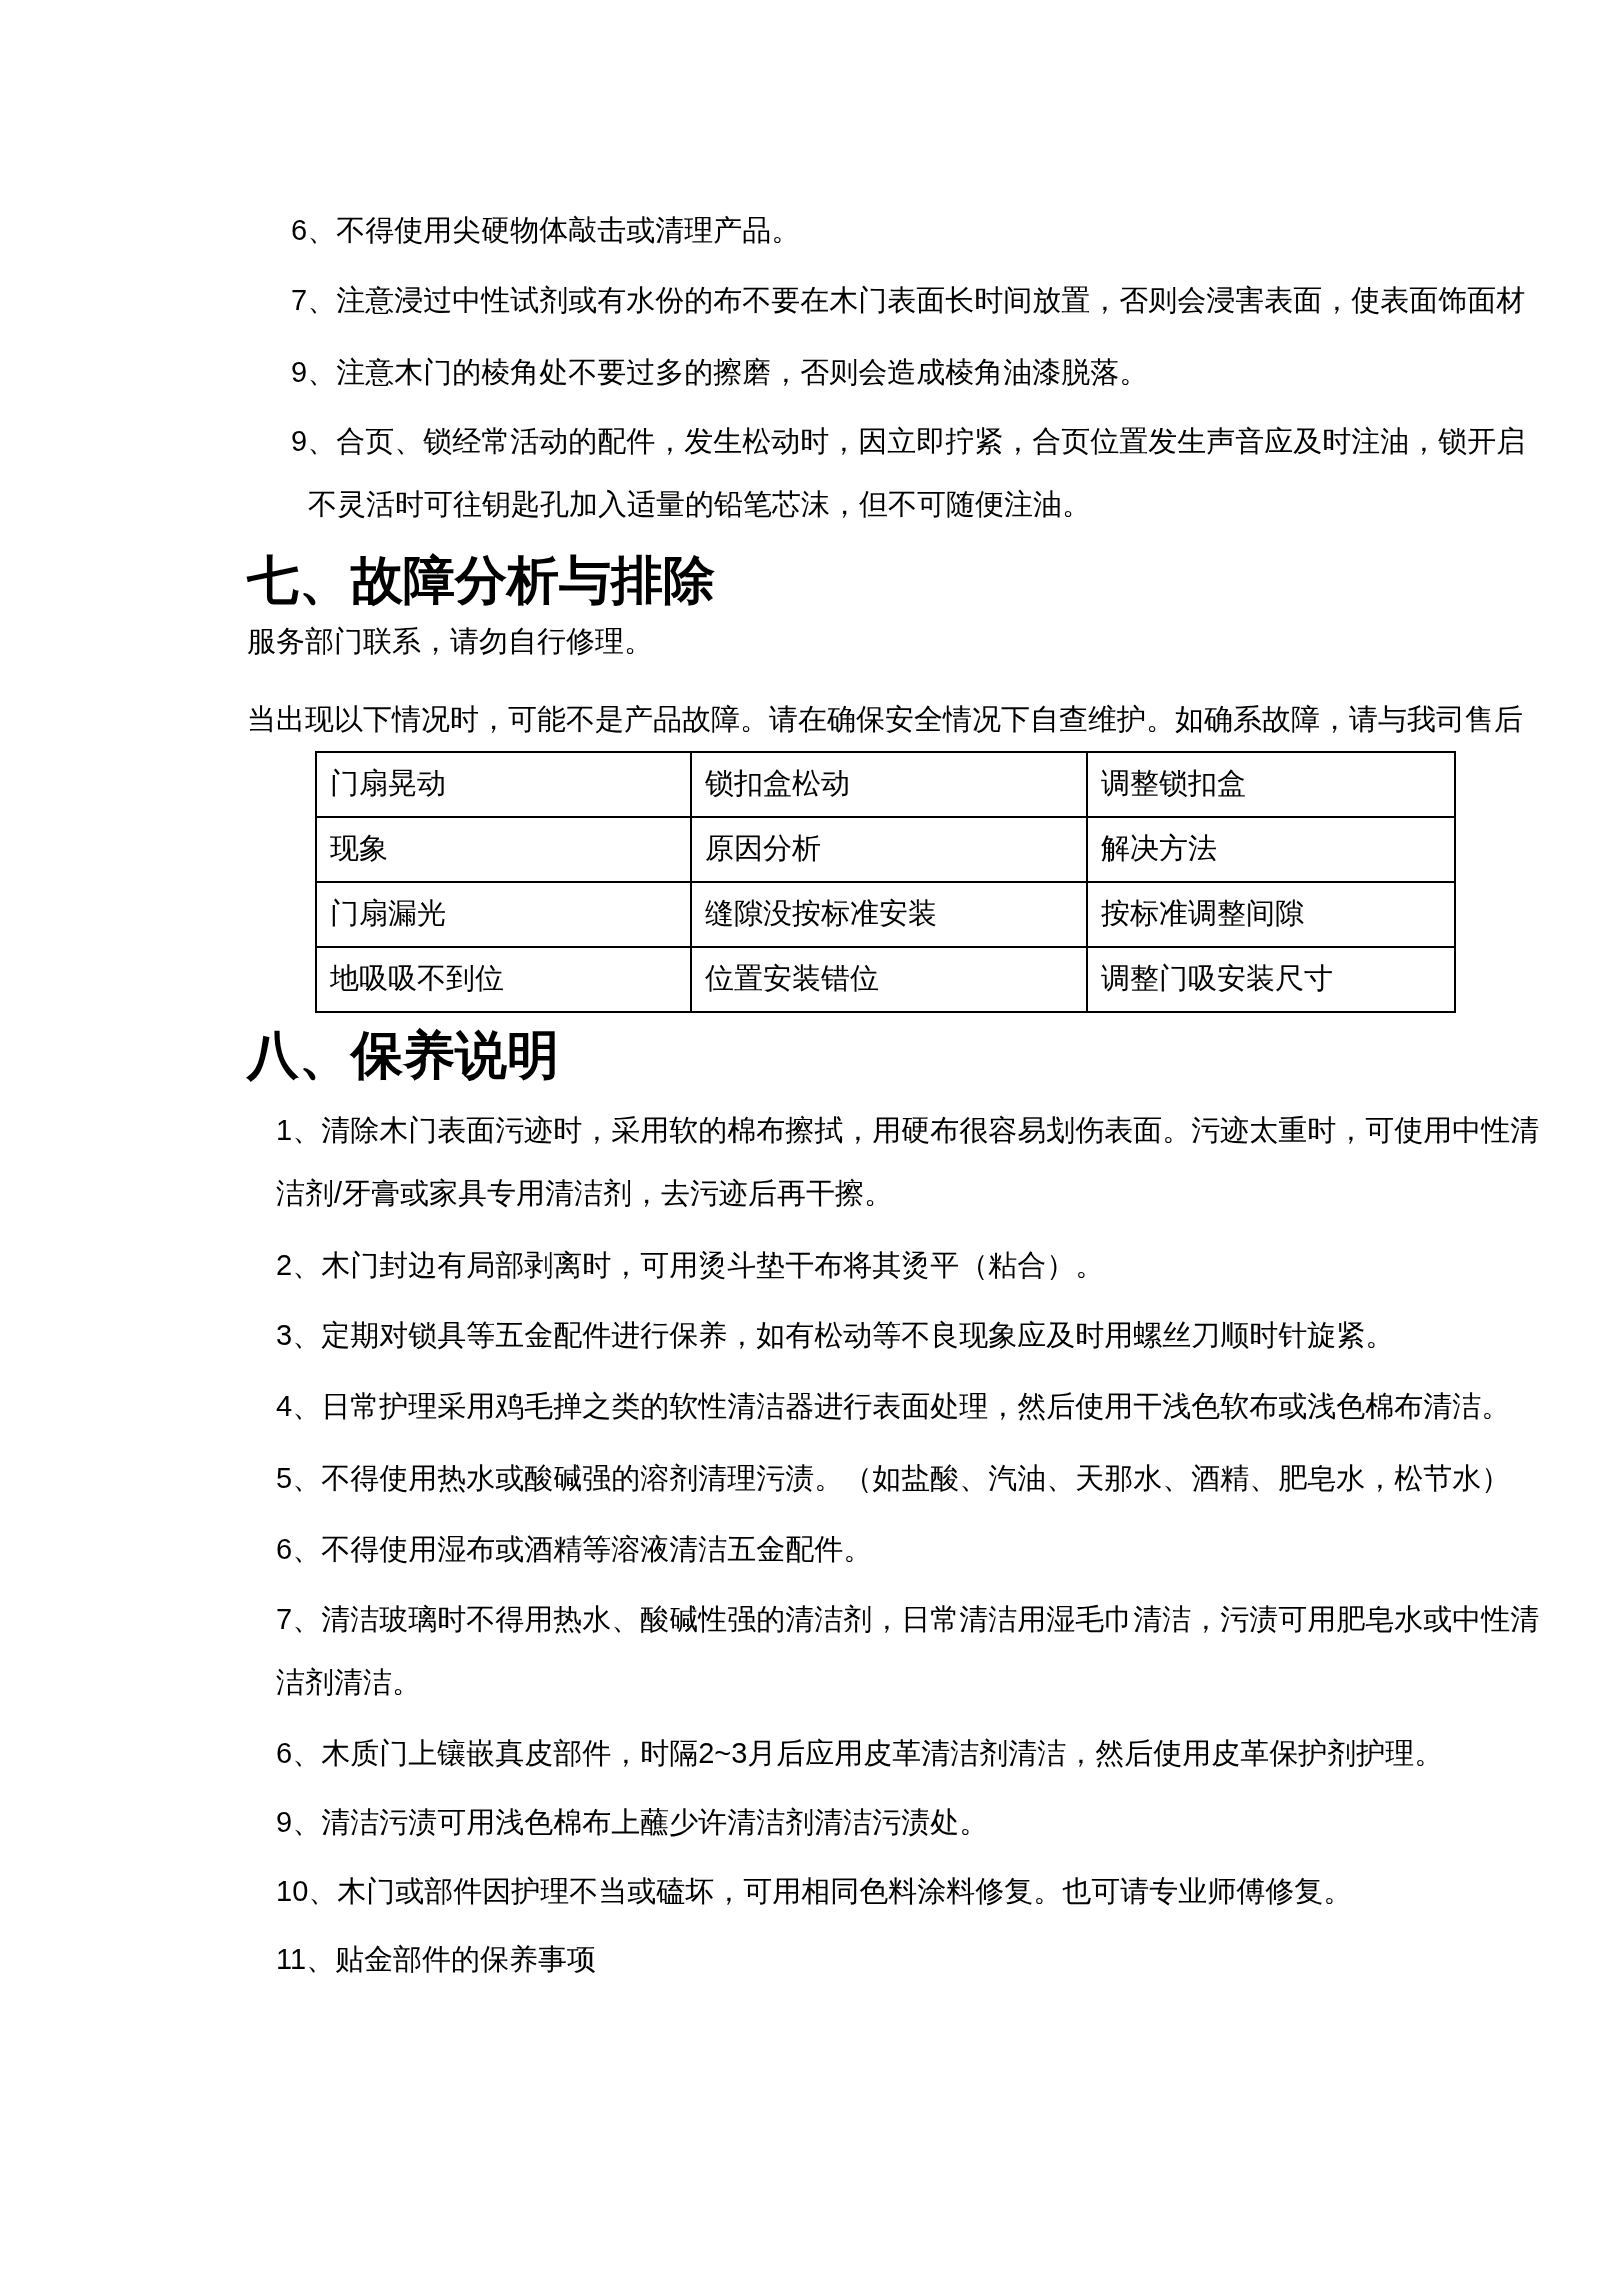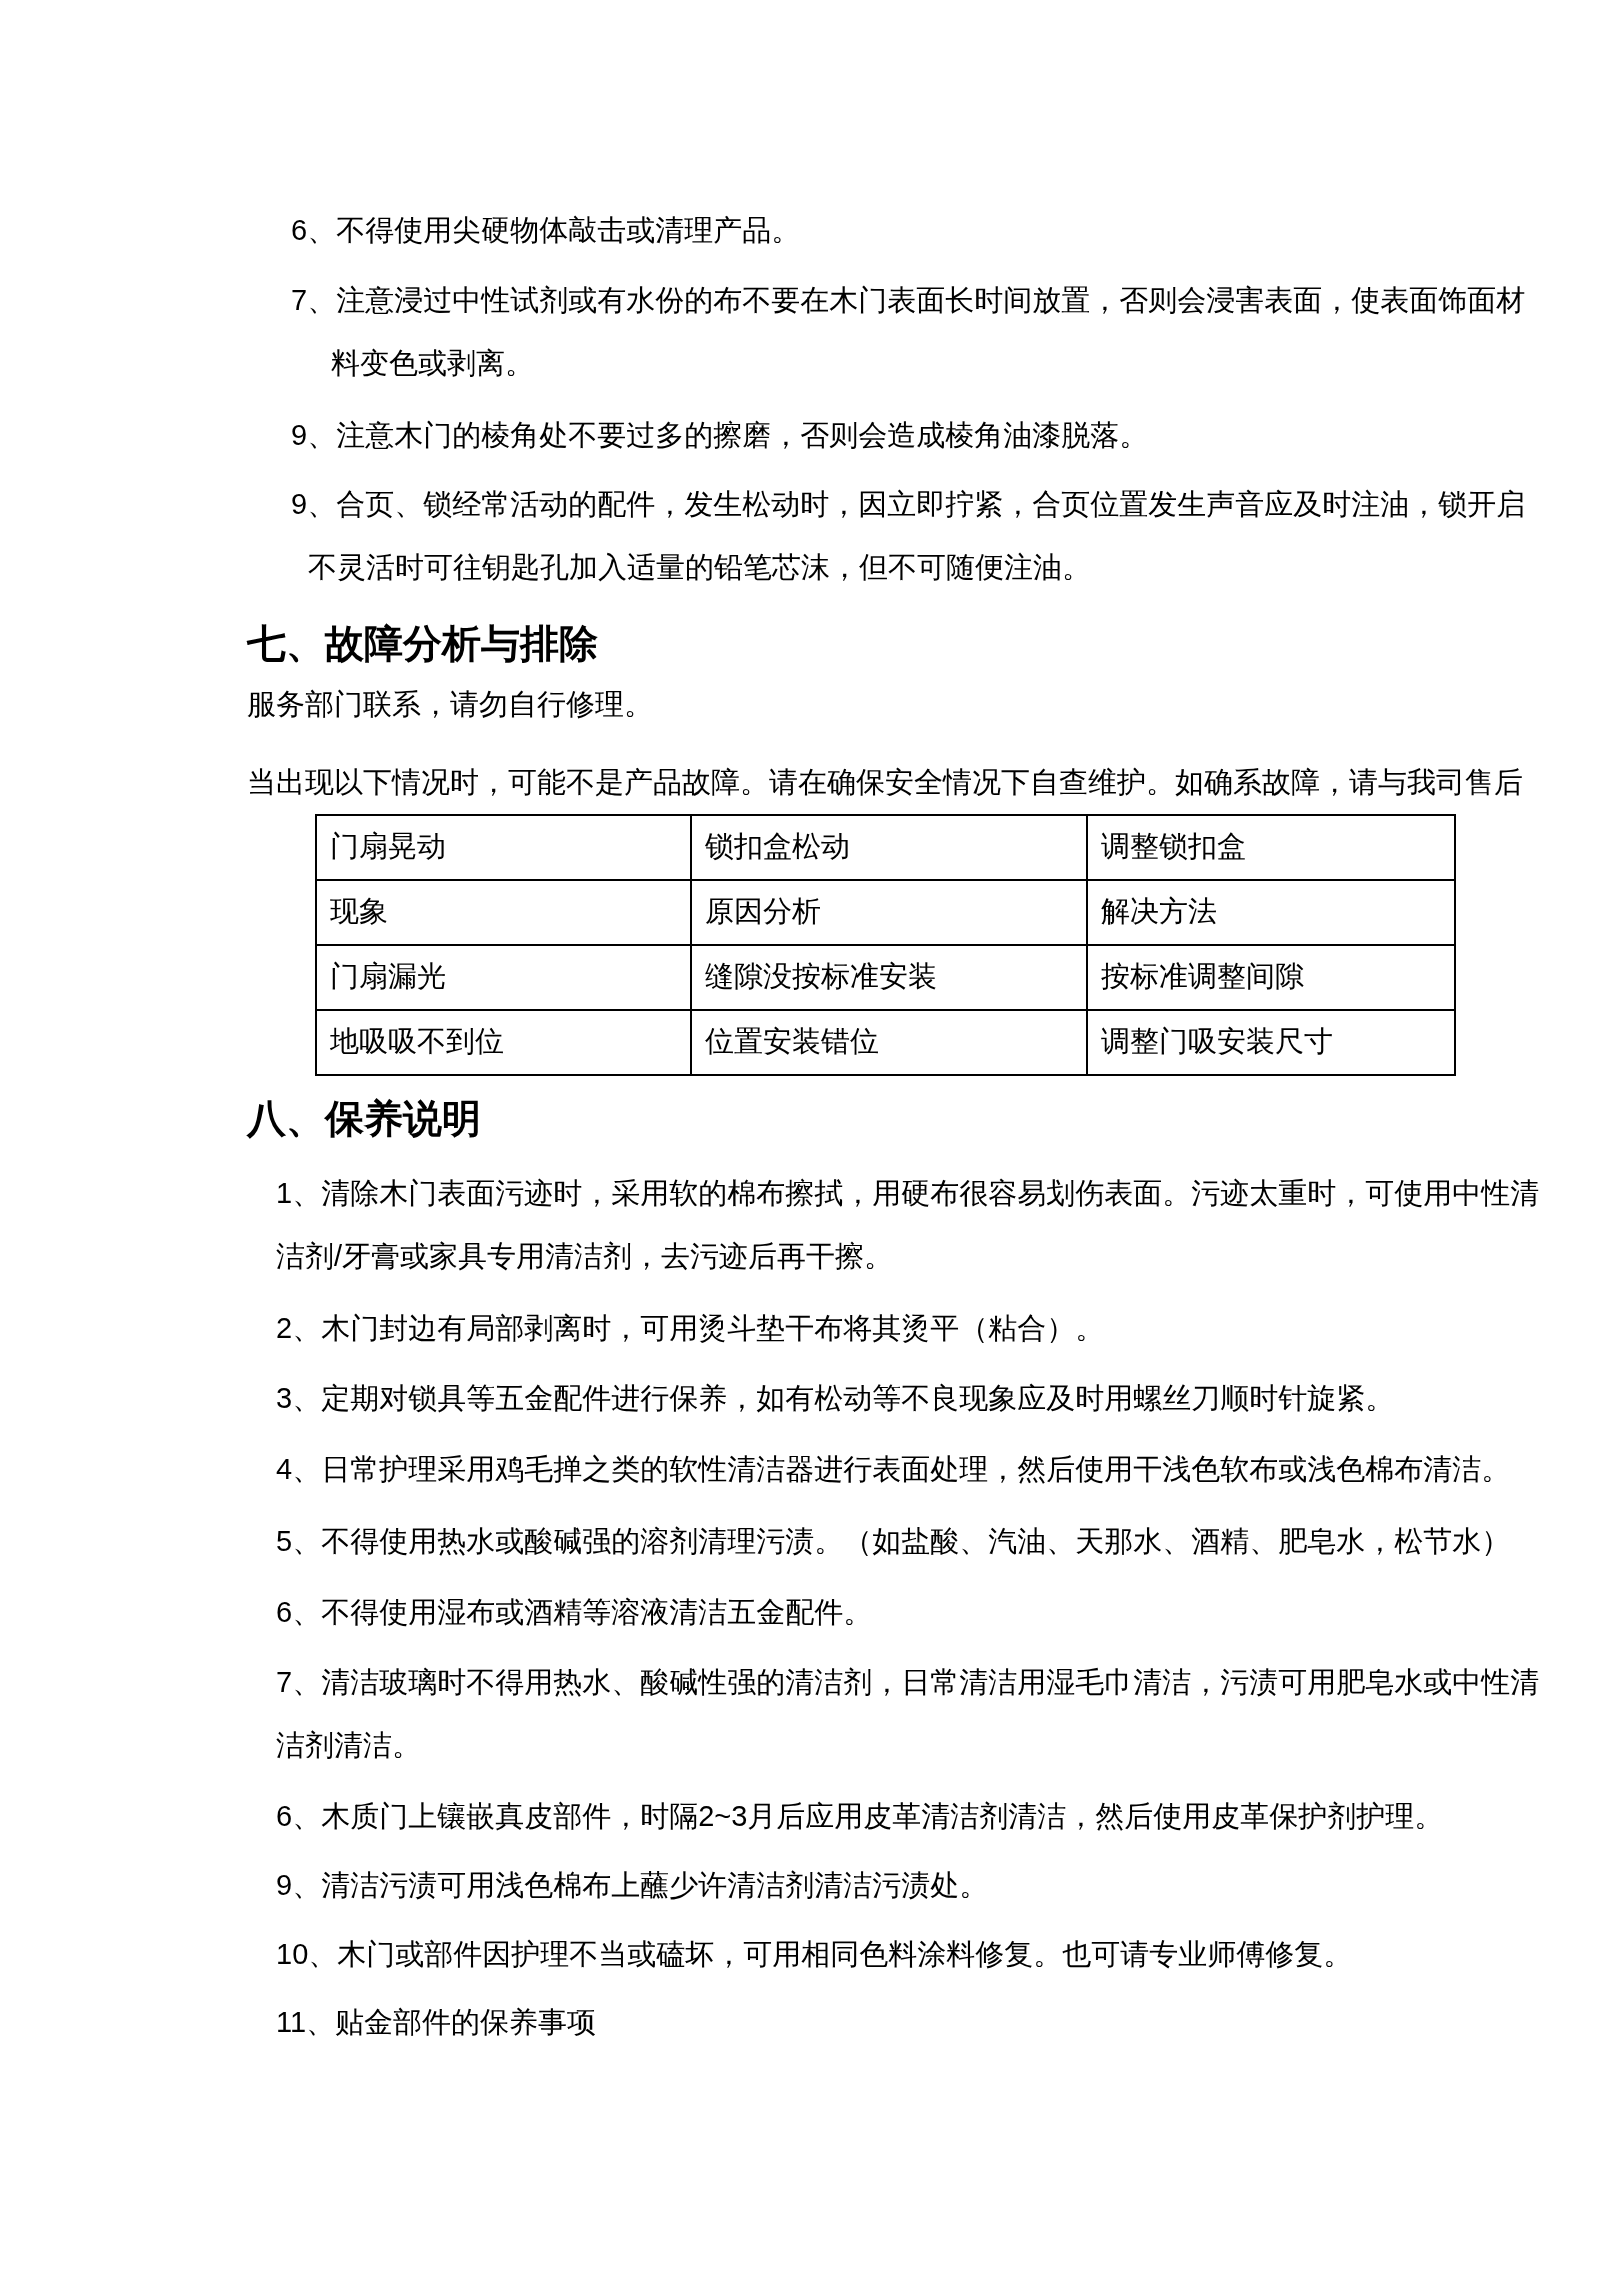--- a/index.html
+++ b/index.html
@@ -14,21 +14,21 @@
     color: #000000;
     overflow: hidden;
   }
   .line {
     font-size: 29px;
     line-height: 63px;
     white-space: nowrap;
     letter-spacing: 0;
   }
   .heading {
-    font-size: 39px;
+    font-size: 52px;
     font-weight: 700;
     line-height: 55px;
     white-space: nowrap;
     margin: 0;
   }
   
   .ind-a   { margin-left: 44px;  }  
   .ind-a7b { margin-left: 84px; }  
   .ind-a9b { margin-left: 61px;  }  
   .ind-b   { margin-left: 29px;  }  
@@ -60,21 +60,20 @@
   }
   table.tbl { border-top-width: 2.6px; }
 </style>
 </head>
 <body>
 
 <div class="page">
 
   <div class="line ind-a">6、不得使用尖硬物体敲击或清理产品。</div>
   <div class="line ind-a mt11">7、注意浸过中性试剂或有水份的布不要在木门表面长时间放置，否则会浸害表面，使表面饰面材</div>
-  <div class="line ind-a7b">料变色或剥离。</div>
   <div class="line ind-a mt14">9、注意木门的棱角处不要过多的擦磨，否则会造成棱角油漆脱落。</div>
   <div class="line ind-a mt9">9、合页、锁经常活动的配件，发生松动时，因立即拧紧，合页位置发生声音应及时注油，锁开启</div>
   <div class="line ind-a9b">不灵活时可往钥匙孔加入适量的铅笔芯沫，但不可随便注油。</div>
 
   <h2 class="heading mt25">七、故障分析与排除</h2>
   <div class="line mt4">服务部门联系，请勿自行修理。</div>
   <div class="line mt22">当出现以下情况时，可能不是产品故障。请在确保安全情况下自查维护。如确系故障，请与我司售后</div>
 
   <table class="tbl">
     <colgroup>

